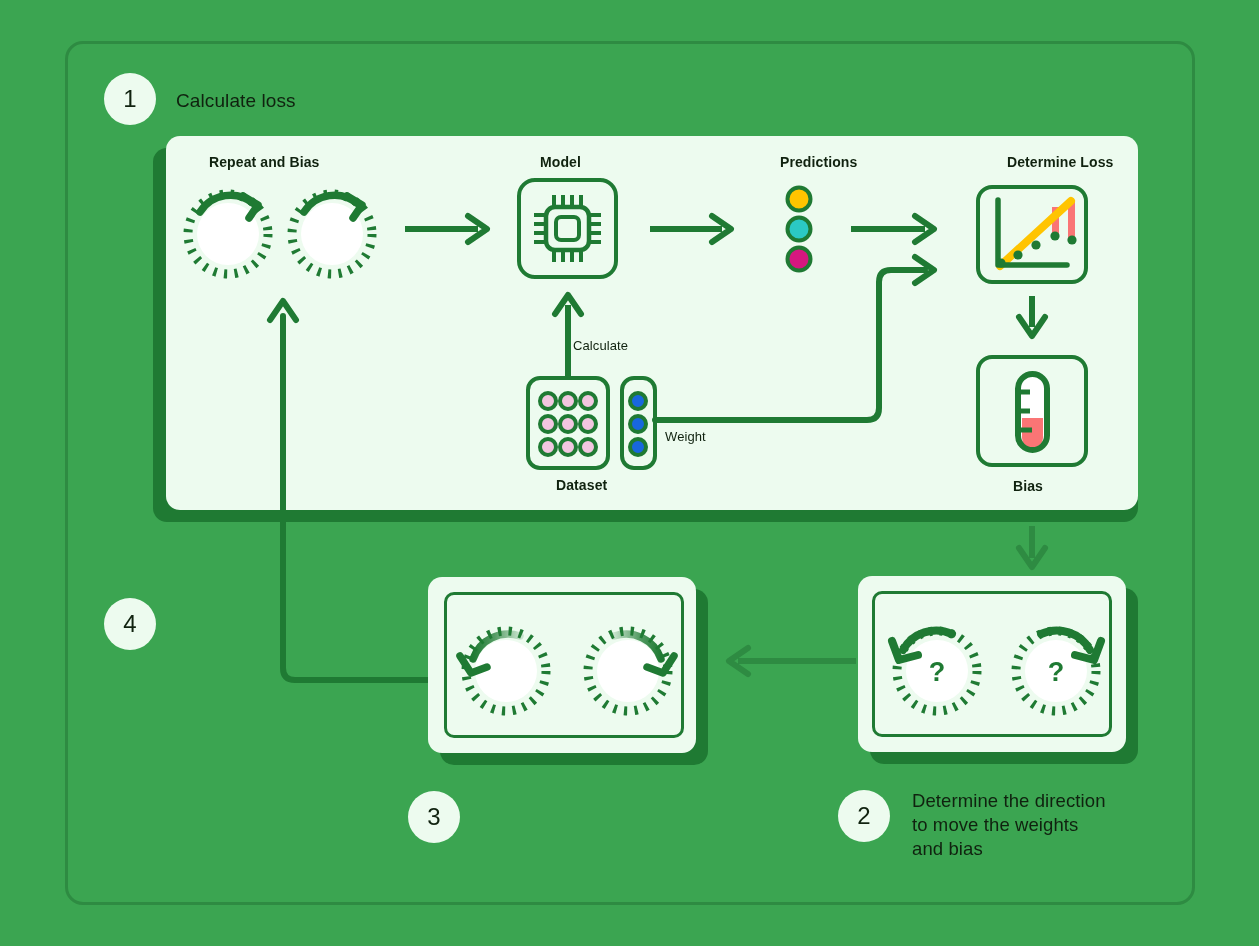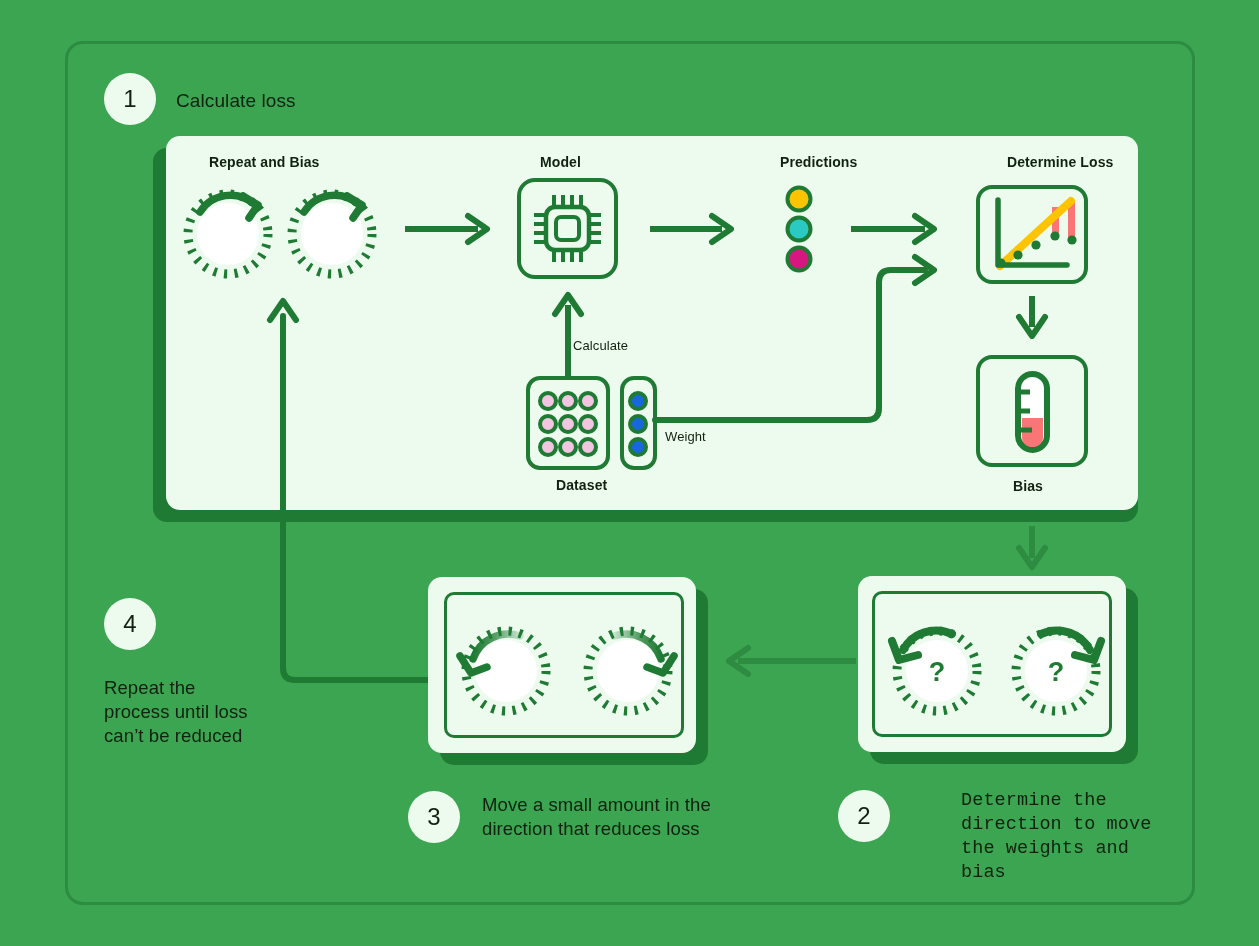--- a/index.html
+++ b/index.html
@@ -37,21 +37,21 @@
     position: absolute;
     font-size: 19px; color: #10220F; letter-spacing: .1px;
   }
   #title1 { left: 176px; top: 90px; }
 
   .step-desc {
     position: absolute;
     font-size: 18.5px; line-height: 24px; color: #10220F;
     letter-spacing: .1px;
   }
-  #desc2 { left: 961px; top: 789px; width: 200px; font-family: Liberation Mono, monospace; }
+  #desc2 { left: 912px; top: 789px; width: 200px; }
   #desc3 { left: 482px; top: 793px; width: 240px; }
   #desc4 { left: 104px; top: 676px; width: 160px; }
 
   
   .panel1-shadow {
     position: absolute; left: 153px; top: 148px;
     width: 985px; height: 374px;
     background: #1F7A33; border-radius: 14px;
   }
   .panel1 {
@@ -317,21 +317,19 @@
     <g>
       <circle cx="1056" cy="671" r="40" fill="none" stroke="#1F7A33" stroke-width="9" stroke-dasharray="3.2 7.4"></circle>
       <circle cx="1056" cy="671" r="31" fill="#FFFFFF"></circle>
       <path d="M1041,634 A38,38 0 0 1 1090,650" fill="none" stroke="#1F7A33" stroke-width="8" stroke-linecap="round"></path>
       <path d="M1101,641 L1094,660 L1075,655" fill="none" stroke="#1F7A33" stroke-width="8" stroke-linecap="round" stroke-linejoin="round"></path>
       <text x="1056" y="681" text-anchor="middle" fill="#1F7A33" font-size="27" font-weight="bold" font-family="Liberation Sans, sans-serif">?</text>
     </g>
   </svg>
 
   <div class="step-badge" id="badge4">4</div>
-  <div class="step-desc" id="desc4">Repeat the process until loss can’t be reduced</div>
 
   <div class="step-badge" id="badge3">3</div>
-  <div class="step-desc" id="desc3">Move a small amount in the direction that reduces loss</div>
 
   <div class="step-badge" id="badge2">2</div>
   <div class="step-desc" id="desc2">Determine the direction to move the weights and bias</div>
 
 </div>
 
 </body></html>

